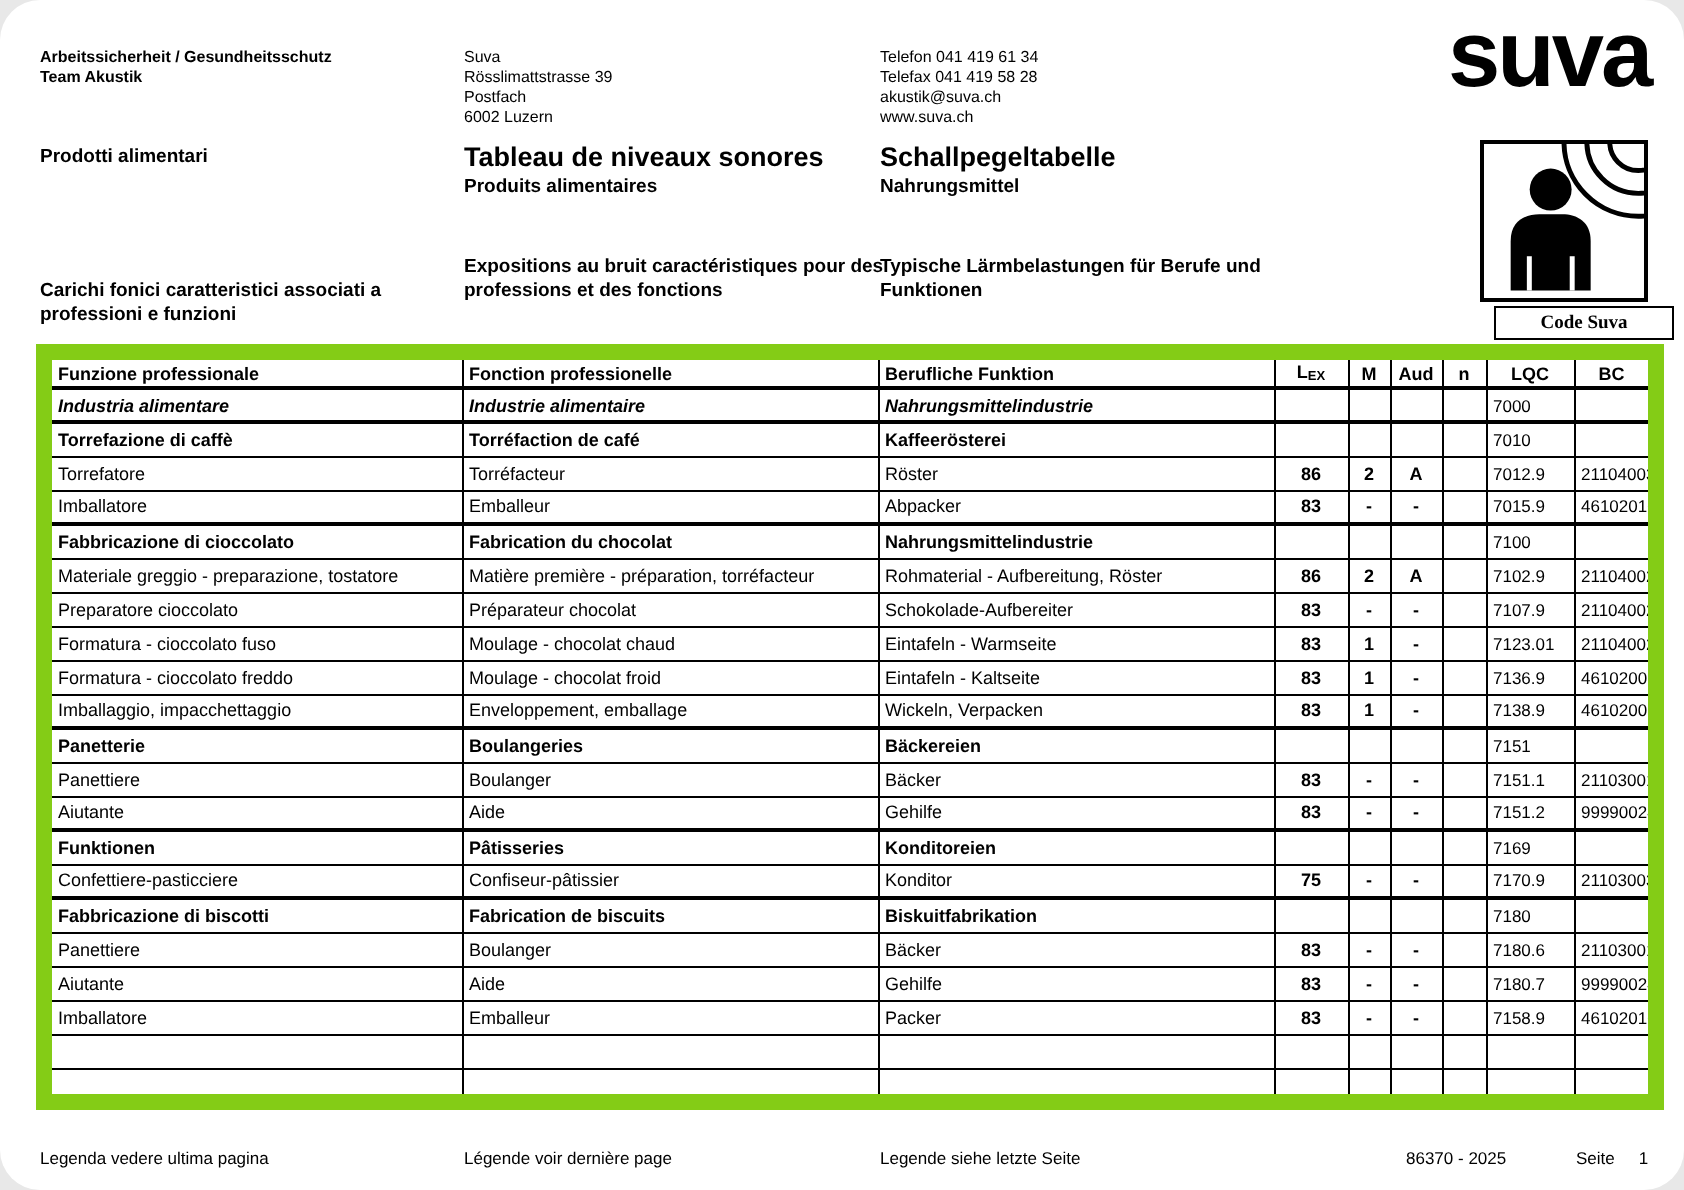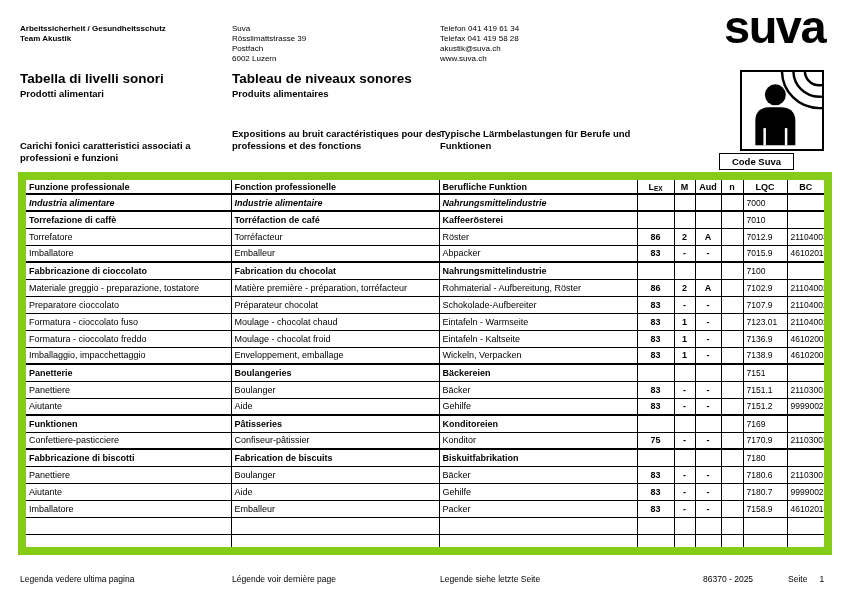--- a/index.html
+++ b/index.html
@@ -6,20 +6,21 @@
   html, body { background: #e8e8e8; }
   .page {
     position: relative;
     width: 842px;
     height: 595px;
     background: #ffffff;
     font-family: "Liberation Sans", sans-serif;
     color: #000;
     overflow: hidden;
     margin: 0 auto;
+    border-radius: 20px;
   }
   .abs { position: absolute; }
   .small { font-size: 8px; line-height: 10px; }
   .bold { font-weight: bold; }
 
   .dept   { left: 20px;  top: 24px; }
   .addr   { left: 232px; top: 24px; }
   .contact{ left: 440px; top: 24px; }
   .logo {
     left: 724px; top: 2px;
@@ -41,25 +42,25 @@
   .d3 { left: 440px; top: 128px; }
 
   .picto-box {
     left: 740px; top: 70px;
     width: 84px; height: 81px;
     border: 2px solid #000;
     background: #fff;
   }
   .picto-box svg { display: block; width: 100%; height: 100%; }
   .code-suva-box {
-    left: 719px; top: 153px;
-    width: 75px; height: 17px;
+    left: 747px; top: 153px;
+    width: 90px; height: 17px;
     border: 1.5px solid #000;
     font-size: 9.5px; font-weight: bold;
-    display: flex; align-items: center; justify-content: center;
+    display: flex; align-items: center; justify-content: center; font-family: Liberation Serif, serif;
   }
 
   table.sound-table {
     position: absolute;
     left: 18px; top: 172px;
     width: 806px;
     border-collapse: collapse;
     table-layout: fixed;
     border: 8px solid #84cc16;
     font-size: 9px;
@@ -109,26 +110,29 @@
   <div class="abs contact small">
     <div>Telefon 041 419 61 34</div>
     <div>Telefax 041 419 58 28</div>
     <div>akustik@suva.ch</div>
     <div>www.suva.ch</div>
   </div>
 
   <div class="abs logo">suva</div>
 
   <div class="abs title-block t1">
-    <div class="title">Tabella di livelli sonori</div>
     <div class="subtitle">Prodotti alimentari</div>
   </div>
   <div class="abs title-block t2">
     <div class="title">Tableau de niveaux sonores</div>
     <div class="subtitle">Produits alimentaires</div>
+  </div>
+  <div class="abs title-block t3">
+    <div class="title">Schallpegeltabelle</div>
+    <div class="subtitle">Nahrungsmittel</div>
   </div>
 
   <div class="abs desc d1">Carichi fonici caratteristici associati a professioni e funzioni</div>
   <div class="abs desc d2">Expositions au bruit caractéristiques pour des professions et des fonctions</div>
   <div class="abs desc d3">Typische Lärmbelastungen für Berufe und Funktionen</div>
 
   <div class="abs picto-box">
     <svg viewBox="0 0 84 79" aria-hidden="true">
       <circle cx="81" cy="-2" r="15" fill="none" stroke="#000" stroke-width="2.6"></circle>
       <circle cx="81" cy="-2" r="27" fill="none" stroke="#000" stroke-width="2.6"></circle>

